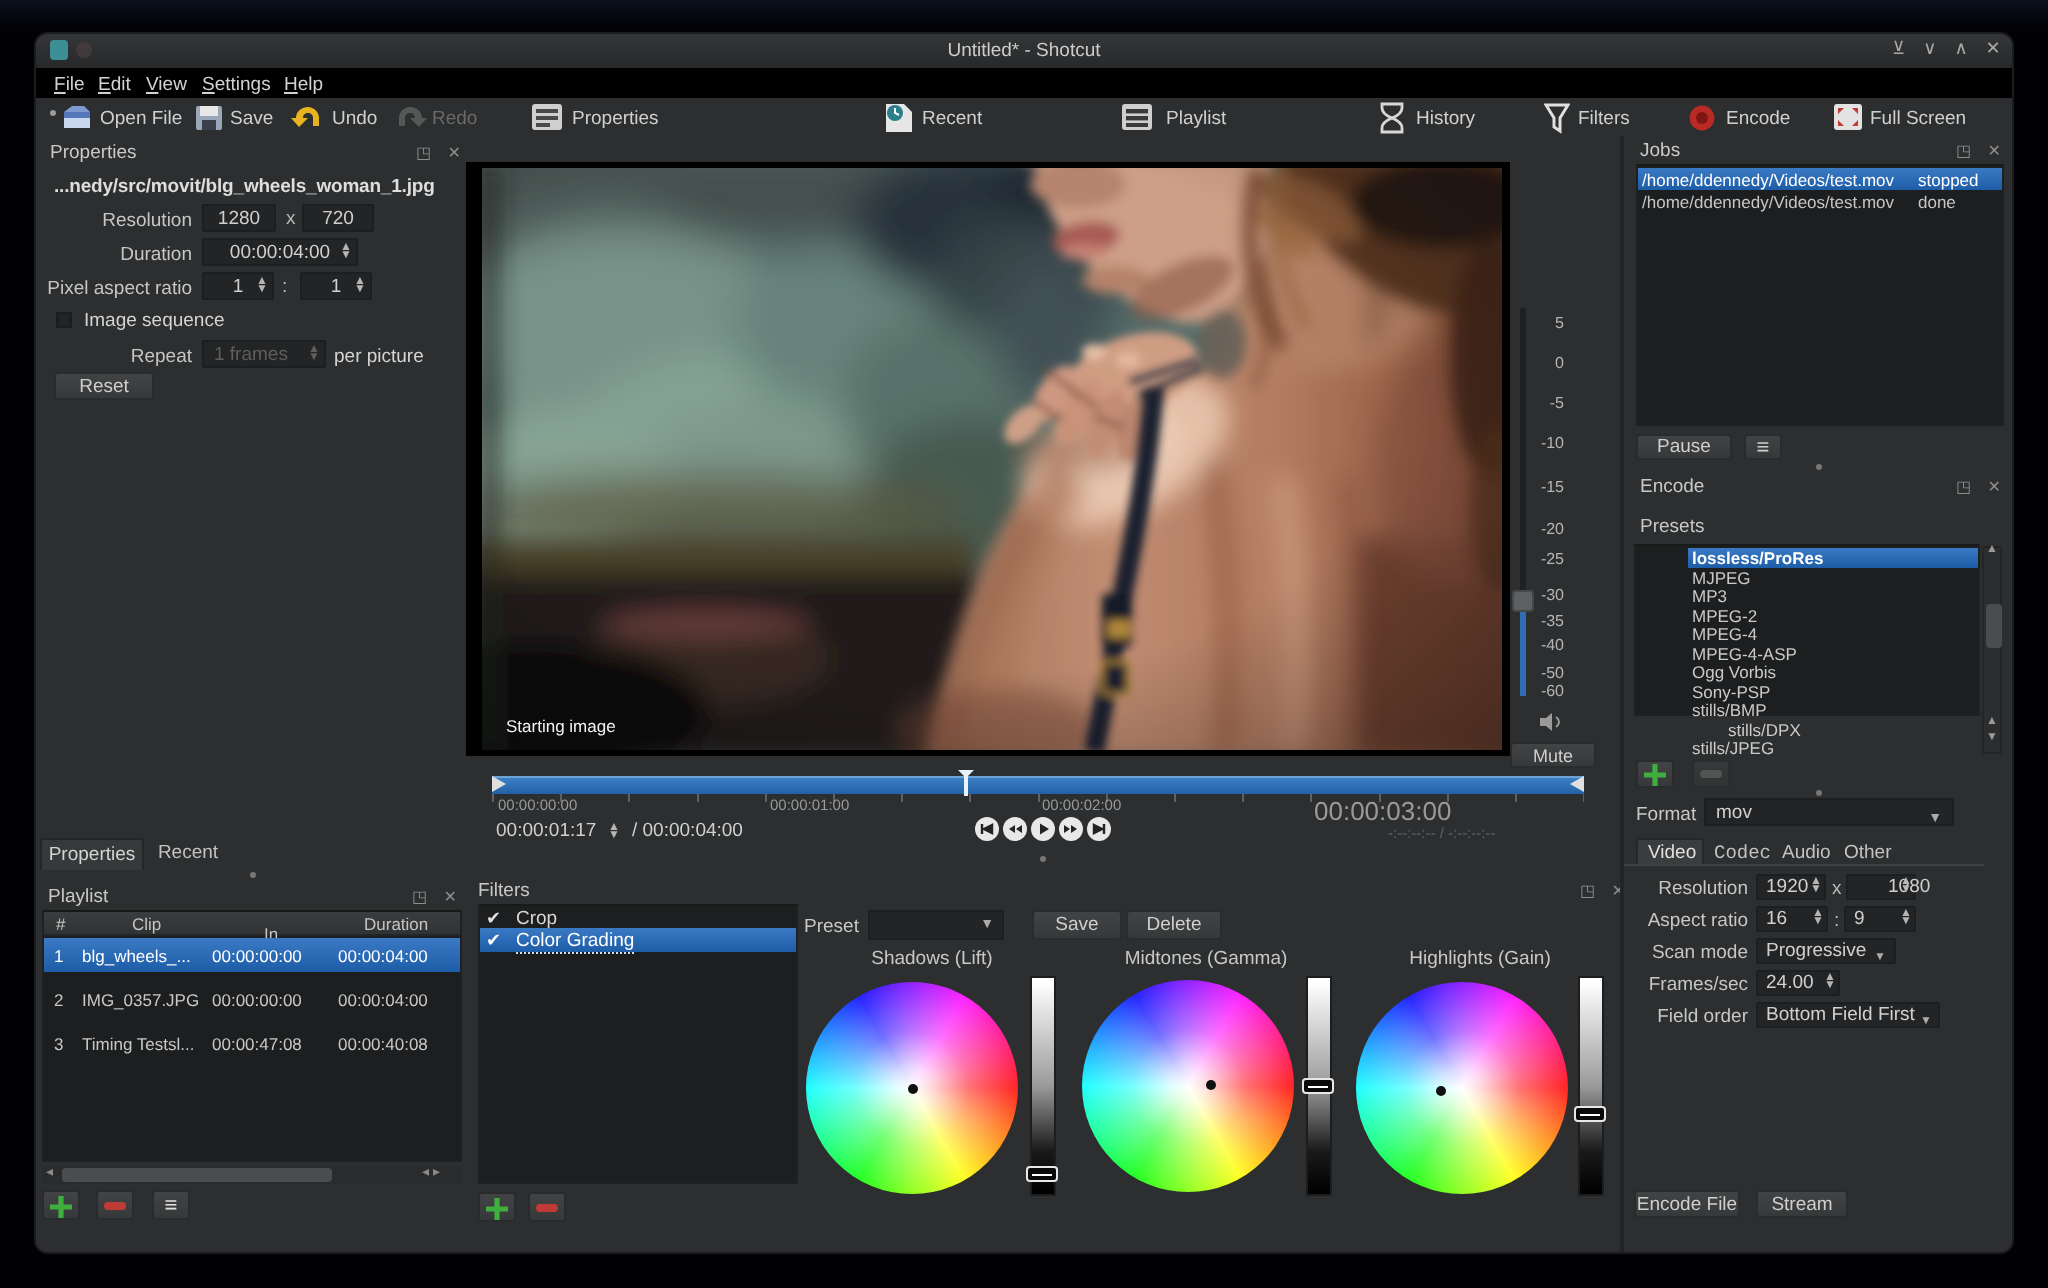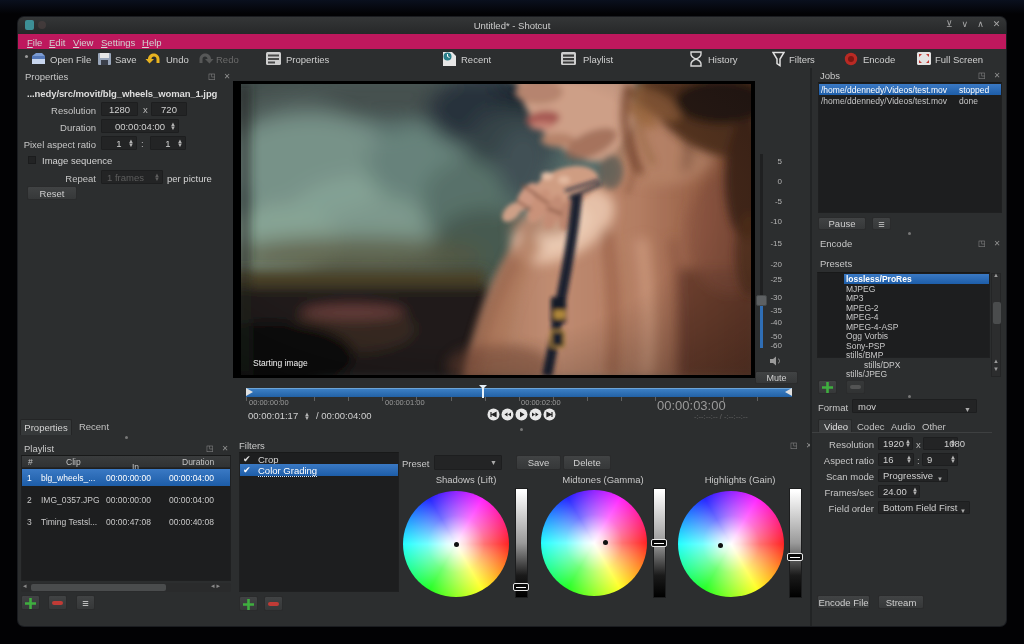--- a/index.html
+++ b/index.html
@@ -54,21 +54,21 @@
   <div class="abs" style="left:7px;top:3px;width:9px;height:10px;background:#3d8f96;border-radius:2px;"></div>
   <div class="abs" style="left:20px;top:4px;width:8px;height:8px;background:#4a3f3f;border-radius:50%;opacity:.7;"></div>
   <div class="abs" style="left:0;top:3px;width:988px;text-align:center;font-size:9.5px;color:#cccccc;">Untitled* - Shotcut</div>
   <div class="abs" style="left:928px;top:2px;width:70px;color:#a8a8a8;font-size:9px;display:flex;gap:9px;">
     <span>⊻</span>
       <span>∨</span>
       <span>∧</span>
       <span>✕</span>
   </div>
 
-  <div class="abs" style="left:0;top:17px;width:988px;height:15px;background:#be185d;font-size:9.5px;color:#d2d2d2;">
+  <div class="abs" style="left:0;top:17px;width:988px;height:15px;background:#000000;font-size:9.5px;color:#d2d2d2;">
     <span class="abs" style="left:9px;top:3px;"><u>F</u>ile</span>
     <span class="abs" style="left:31px;top:3px;"><u>E</u>dit</span>
     <span class="abs" style="left:55px;top:3px;"><u>V</u>iew</span>
     <span class="abs" style="left:83px;top:3px;"><u>S</u>ettings</span>
     <span class="abs" style="left:124px;top:3px;"><u>H</u>elp</span>
   </div>
 
   <div id="toolbar" class="abs" style="left:0;top:32px;width:988px;height:22px;background:#2c2e2f;font-size:9.5px;color:#d0d0d0;">
     <span class="abs" style="left:7px;top:6px;width:3px;height:3px;background:#9a9a9a;border-radius:50%;"></span>
 
@@ -492,21 +492,21 @@
     <div class="abs btn" style="left:34px;top:312px;width:19px;height:14px;opacity:.5;"><svg width="11" height="5" viewBox="0 0 11 5" style="margin-top:4px;">
           <rect width="11" height="4" rx="2" fill="#7a7a7a"></rect>
         </svg></div>
     <div class="abs" style="left:96px;top:327px;width:3px;height:3px;background:#777;border-radius:50%;"></div>
     <div class="abs" style="left:6px;top:334px;font-size:9.5px;color:#c8c8c8;">Format</div>
     <div class="abs field" style="left:40px;top:331px;width:125px;height:14px;line-height:13px;padding-left:5px;">mov<span class="abs" style="right:5px;top:3px;font-size:7px;color:#aaa;">▼</span></div>
 
     <div class="abs" style="left:6px;top:351px;width:34px;height:14px;background:#3a3c3d;border:1px solid #262728;border-bottom:none;border-radius:2px 2px 0 0;"></div>
     <div class="abs" style="left:0px;top:364px;width:180px;height:1px;background:#3e4041;"></div>
     <div class="abs" style="left:12px;top:353px;font-size:9.5px;color:#e0e0e0;">Video</div>
-    <div class="abs" style="left:45px;top:353px;font-size:9.5px;color:#c2c2c2;">Codec</div>
+    <div class="abs" style="left:45px;top:353px;font-size:9.5px;color:#c2c2c2;font-family:Liberation Mono, monospace;">Codec</div>
     <div class="abs" style="left:79px;top:353px;font-size:9.5px;color:#c2c2c2;">Audio</div>
     <div class="abs" style="left:110px;top:353px;font-size:9.5px;color:#c2c2c2;">Other</div>
 
     <div class="abs lbl" style="left:0px;top:371px;width:62px;">Resolution</div>
     <div class="abs field" style="left:66px;top:369px;width:35px;height:13px;line-height:12px;padding-left:4px;">1920<span class="spin" style="position:absolute;right:1px;top:1px;">▲<br>▼</span></div>
     <div class="abs" style="left:104px;top:371px;font-size:9.5px;color:#b8b8b8;">x</div>
     <div class="abs field" style="left:111px;top:369px;width:35px;height:13px;line-height:12px;padding-left:20px;">1080<span class="spin" style="position:absolute;right:1px;top:1px;">▲<br>▼</span></div>
     <div class="abs lbl" style="left:0px;top:387px;width:62px;">Aspect ratio</div>
     <div class="abs field" style="left:66px;top:385px;width:36px;height:13px;line-height:12px;padding-left:4px;">16<span class="spin" style="position:absolute;right:1px;top:1px;">▲<br>▼</span></div>
     <div class="abs" style="left:105px;top:387px;font-size:9.5px;color:#b8b8b8;">:</div>

